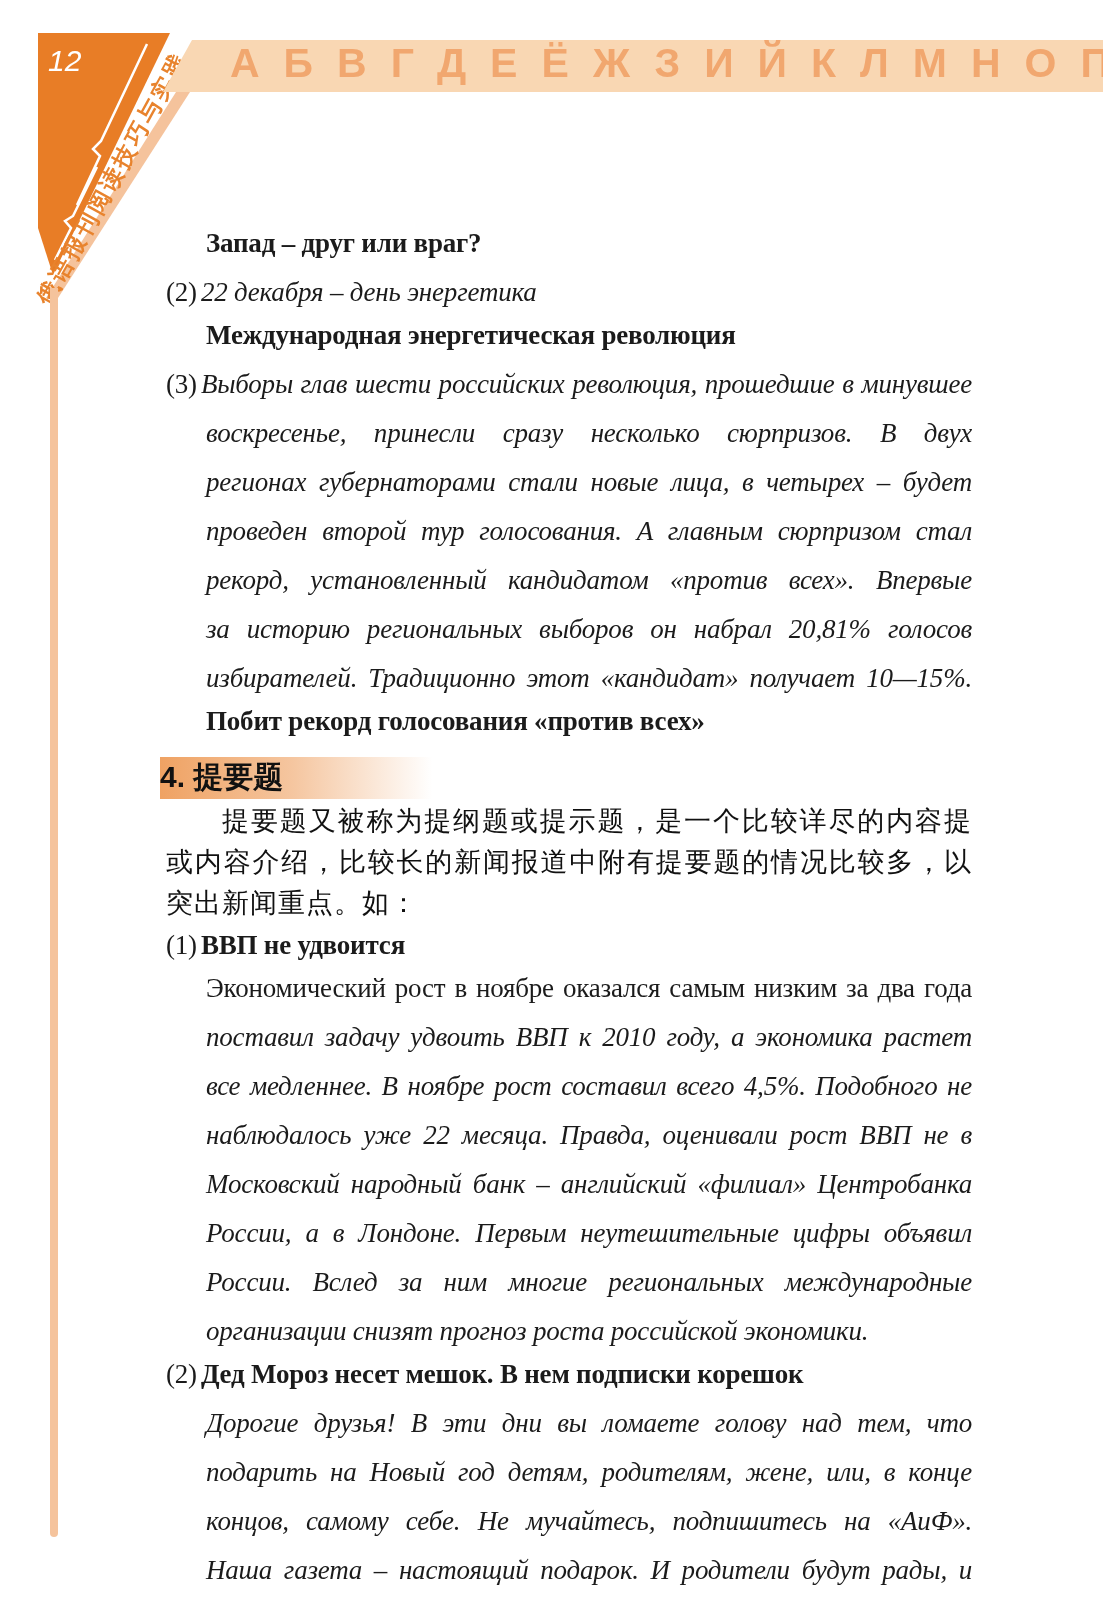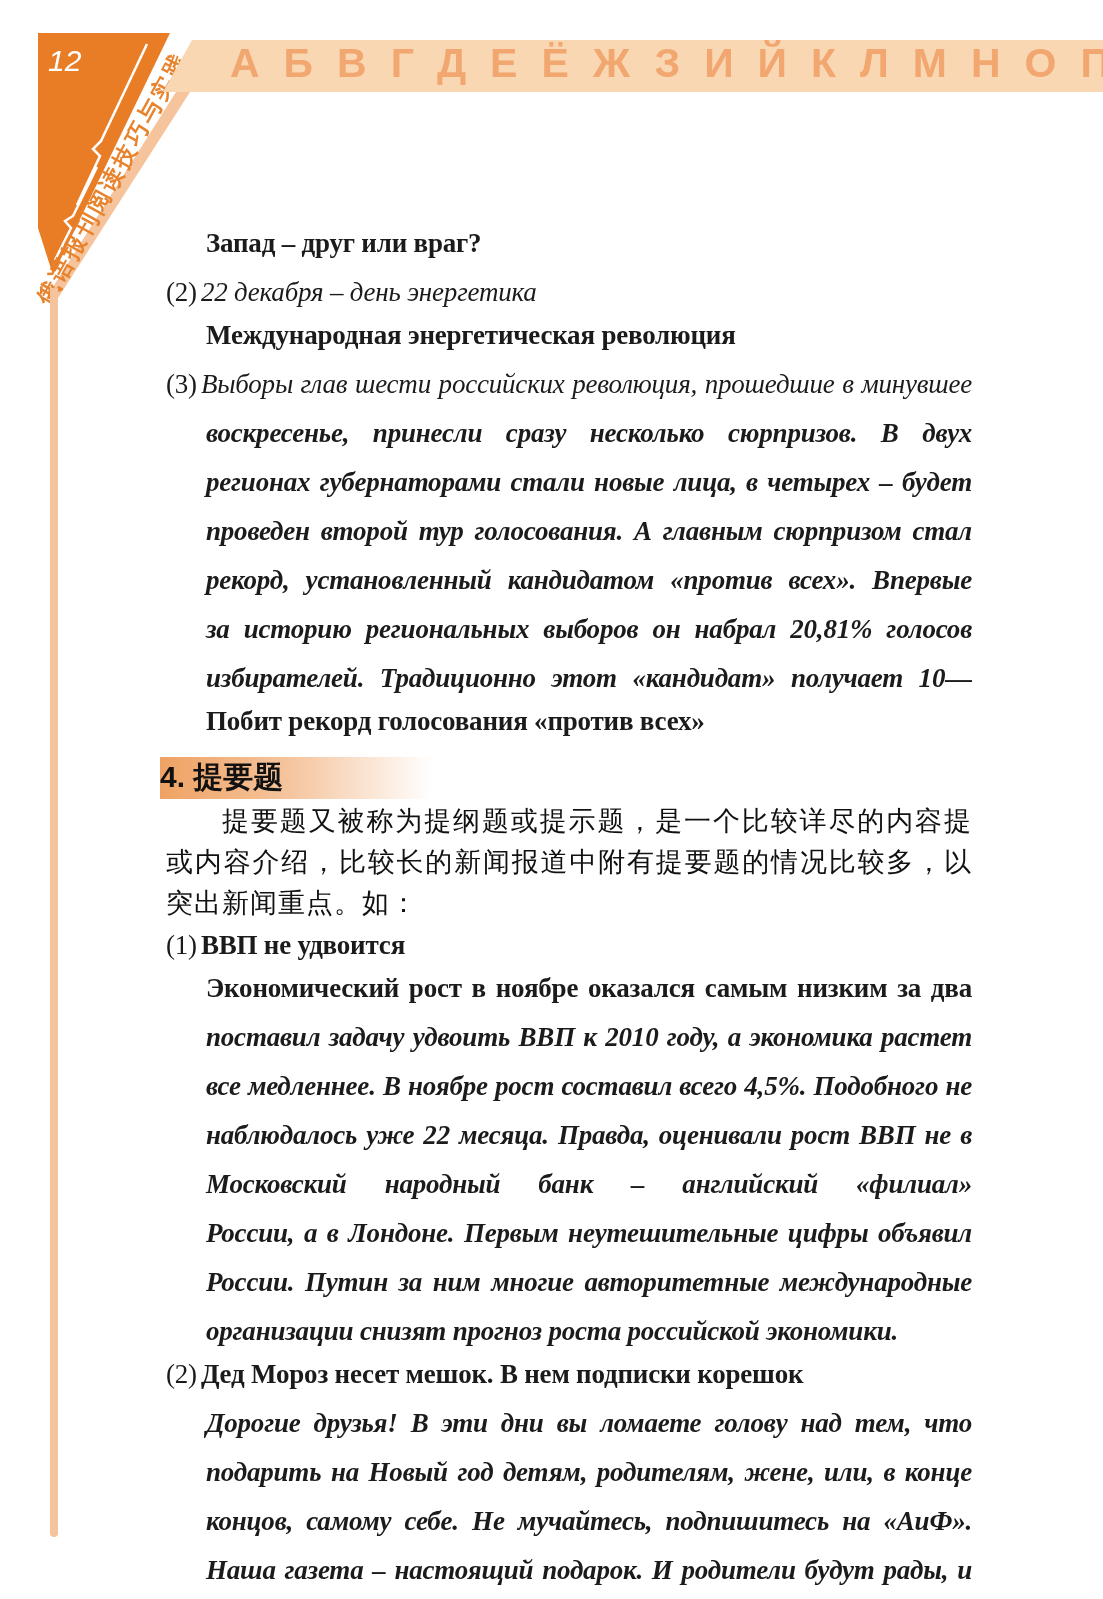--- a/index.html
+++ b/index.html
@@ -40,21 +40,21 @@
     letter-spacing:24px; color:#f1a76f;
   }
 
   
   .main-col { position:absolute; left:166px; top:222px; width:806px; }
   .ln {
     height:43px; line-height:43px; overflow:hidden;
     font-size:27px; text-align:justify; letter-spacing:-0.2px;
   }
   .ln.just { text-align-last:justify; }
-  .ln.cont { padding-left:40px;font-weight:bold; }
+  .ln.cont { padding-left:40px; }
   .ln.it   { font-style:italic;margin-top:6px; }
   .ln.b    { font-weight:bold; }
   .mk { font-style:normal; font-weight:normal; padding-right:4px; }
 
   .sec-head {
     margin:14px 0 2px -6px; width:296px; height:42px; line-height:42px;
     box-sizing:border-box;
     background:linear-gradient(90deg, #efa263 0%, #f5c6a0 45%, #ffffff 92%);
     font:bold 30px "Liberation Sans", sans-serif; color:#111111;
   }
@@ -115,21 +115,21 @@
 
     <div class="ln b"><span class="mk">(1)</span><span>ВВП не удвоится</span></div>
 
     <div class="ln just cont"><span>Экономический рост в ноябре оказался самым низким за два года</span></div>
 
     <div class="ln it just cont"><span>поставил задачу удвоить ВВП к 2010 году, а экономика растет</span></div>
     <div class="ln it just cont"><span>все медленнее. В ноябре рост составил всего 4,5%. Подобного не</span></div>
     <div class="ln it just cont"><span>наблюдалось уже 22 месяца. Правда, оценивали рост ВВП не в</span></div>
     <div class="ln it just cont"><span>Московский народный банк – английский «филиал» Центробанка</span></div>
     <div class="ln it just cont"><span>России, а в Лондоне. Первым неутешительные цифры объявил</span></div>
-    <div class="ln it just cont"><span>России. Путин за ним многие авторитетные международные</span></div>
+    <div class="ln it just cont"><span>России. Вслед за ним многие региональных международные</span></div>
     <div class="ln it cont"><span>организации снизят прогноз роста российской экономики.</span></div>
 
     <div class="ln b"><span class="mk">(2)</span><span>Дед Мороз несет мешок. В нем подписки корешок</span></div>
 
     <div class="ln it just cont"><span>Дорогие друзья! В эти дни вы ломаете голову над тем, что</span></div>
     <div class="ln it just cont"><span>подарить на Новый год детям, родителям, жене, или, в конце</span></div>
     <div class="ln it just cont"><span>концов, самому себе. Не мучайтесь, подпишитесь на «АиФ».</span></div>
     <div class="ln it just cont"><span>Наша газета – настоящий подарок. И родители будут рады, и</span></div>
 
   </div>

